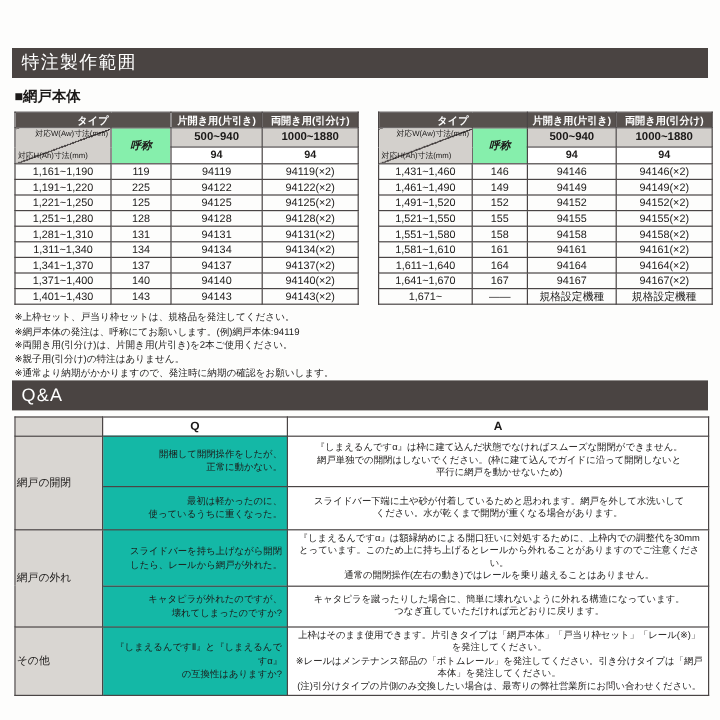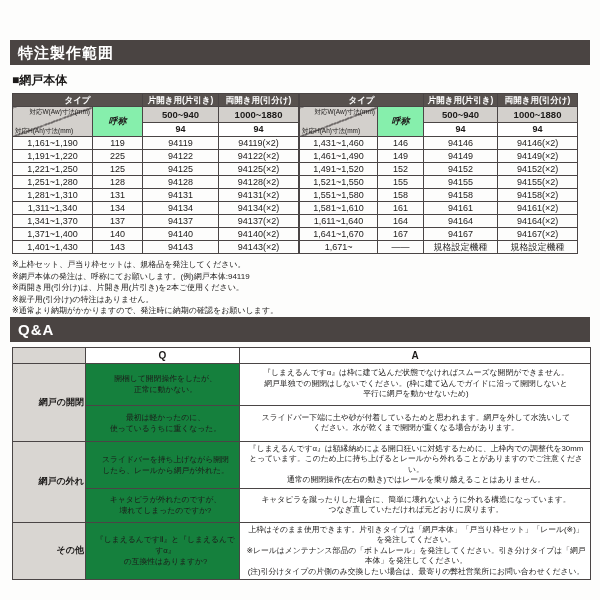--- a/index.html
+++ b/index.html
@@ -8,31 +8,31 @@
     width:600px; height:600px;
     background:#fdfdfc;
     font-family:"Liberation Sans","DejaVu Sans",sans-serif;
     color:#1c1a19;
   }
   .page { width:600px; height:600px; padding:40px 10px 0 10px; }
 
   
   .title-bar {
     background:#4a4442; color:#fff;
-    font-size:15px; font-weight:bold;
+    font-size:15px; font-weight:normal;
     height:25px; line-height:25px;
     padding:0 8px; letter-spacing:1px;
   }
   .subsection {
     font-size:12px; font-weight:bold;
     margin:7px 0 4px 2px;
   }
 
   
-  .tables-row { display:flex; align-items:flex-start; margin-left:2px; }
+  .tables-row { display:flex; gap:16px; align-items:flex-start; margin-left:2px; }
   table.spec {
     border-collapse:collapse; table-layout:fixed;
     font-size:9px; text-align:center;
   }
   table.spec th, table.spec td {
     border:1px solid #4a4545; padding:0 2px;
     height:13px; line-height:11px; overflow:hidden;
   }
   table.spec tr.dark th {
     background:#57514e; color:#fff; font-weight:bold;
@@ -61,25 +61,25 @@
   table.qa {
     border-collapse:collapse; table-layout:fixed;
     margin:5px 0 0 2px; font-size:7.8px;
   }
   table.qa th, table.qa td { border:1px solid #4a4545; }
   table.qa th {
     height:16px; font-size:10px; font-weight:bold; background:#fff;
   }
   table.qa th.blank { background:#d9d6d2; }
   td.qa-cat {
-    background:#d9d6d2; font-weight:bold; font-size:9px;
-    text-align:right; vertical-align:middle;
+    background:#d9d6d2; font-weight:normal; font-size:9px;
+    text-align:left; vertical-align:middle;
   }
   td.qa-q {
-    background:#15803d; text-align:center; vertical-align:middle;
+    background:#14b8a6; text-align:right; vertical-align:middle;
     padding:2px 4px 2px 10px; line-height:11px; white-space:pre-line;margin-top:36px;
   }
   td.qa-a {
     background:#fff; text-align:center; vertical-align:middle;
     padding:2px 4px 2px 6px; line-height:10.5px; white-space:pre-line;
   }
 </style>
 </head>
 <body>
 

